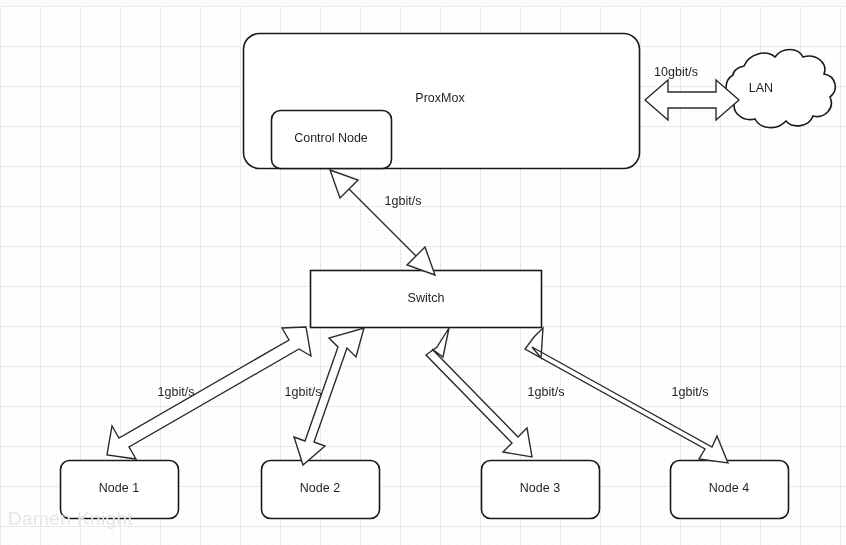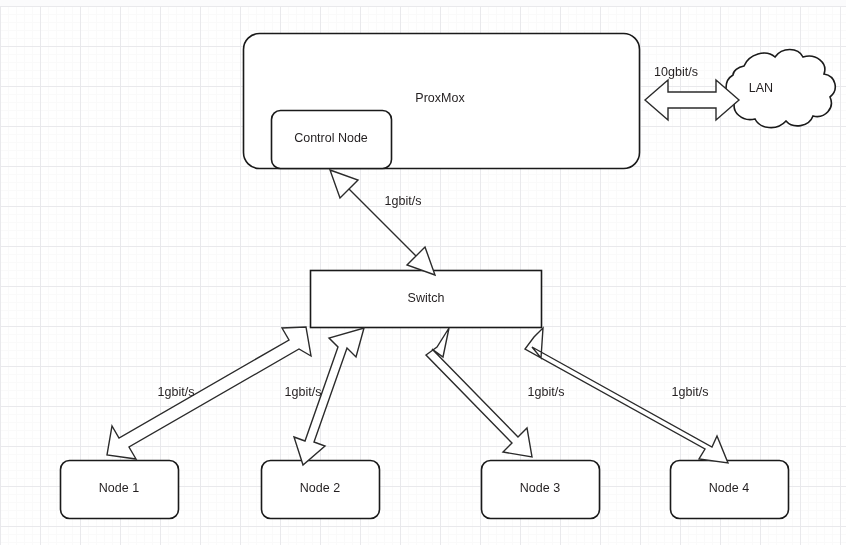--- a/index.html
+++ b/index.html
@@ -184,14 +184,15 @@
              L 717 436
              L 728 463
              L 699 459
              L 705 449
              L 525 349
              L 534 337 Z"></path>
     <text class="lbl-link" x="690" y="396">1gbit/s</text>
 
   </svg>
 
+  <div class="watermark">Damen Knight</div>
 
 </div>
 
 </body></html>

